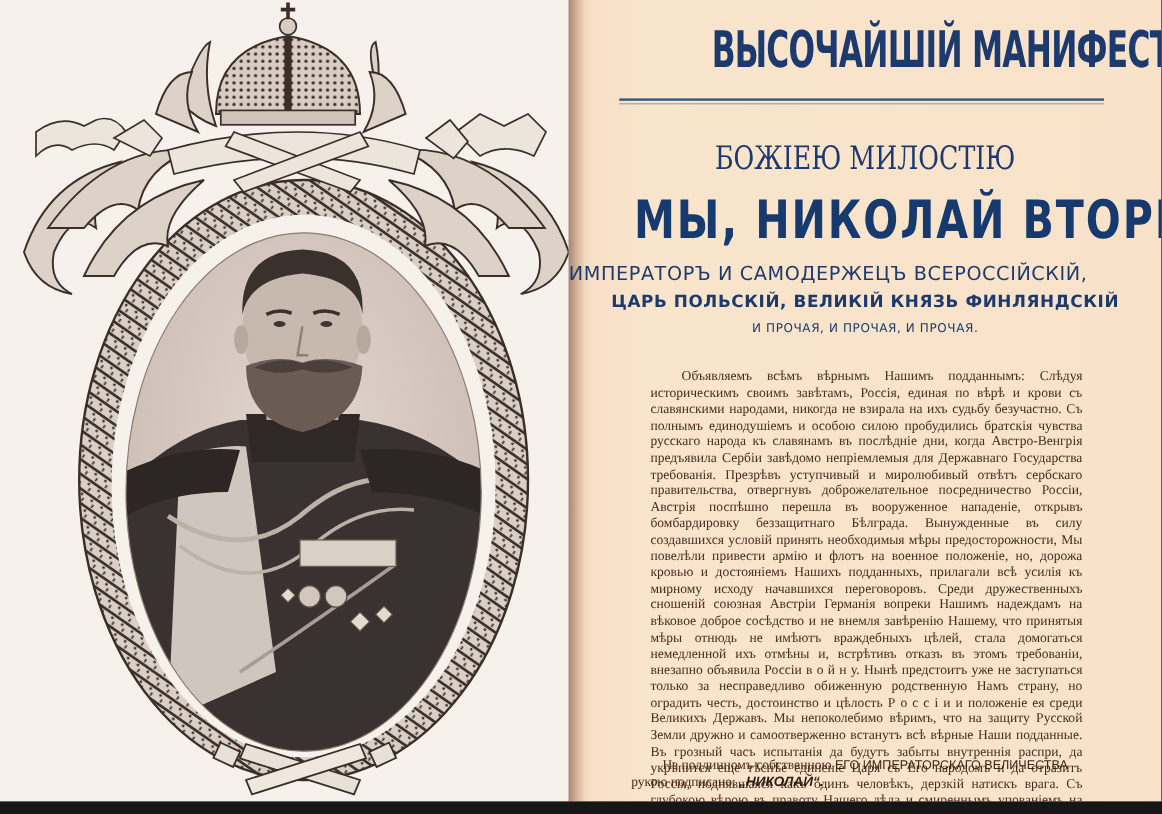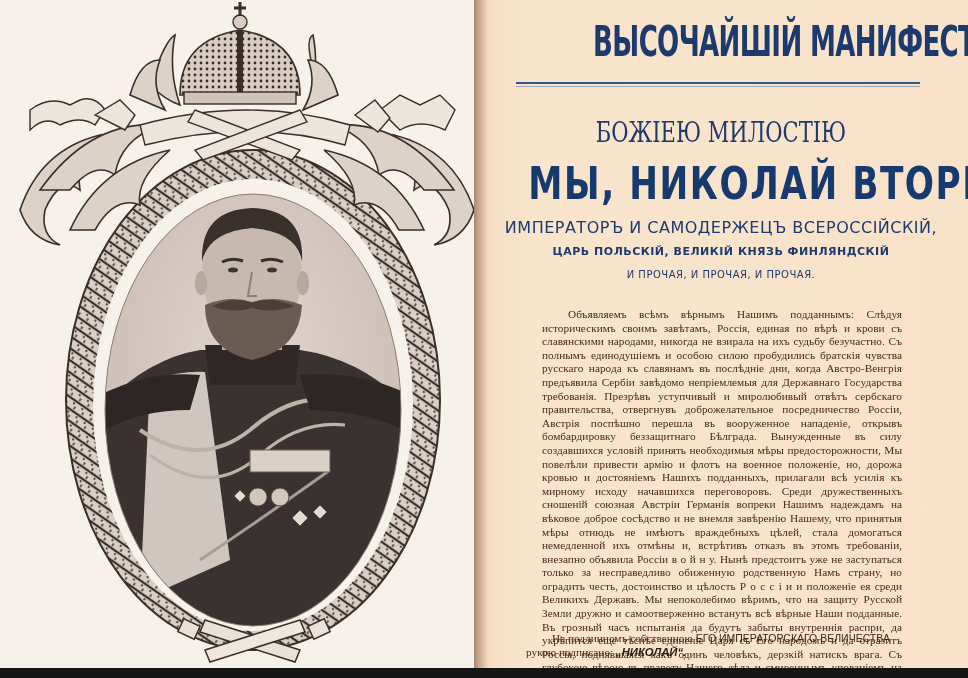--- a/index.html
+++ b/index.html
@@ -49,28 +49,28 @@
     font-size: 27px; letter-spacing: 0px; line-height: 30px;
     transform: scaleX(0.78); transform-origin: center;
   }
   .name {
     position: absolute; left: 0; top: 160px; width: 494px; text-align: center;
     color: #173a6e; font-family: "DejaVu Sans", sans-serif; font-weight: bold;
     font-size: 44px; letter-spacing: 2px; line-height: 48px;
     transform: scaleX(0.78); transform-origin: center; white-space: nowrap;
   }
   .emperor {
-    position: absolute; left: 0; top: 218px; width: 494px; text-align: center;
+    position: absolute; left: 0; top: 218px; width: 494px; 
     color: #1c3a6e; font-family: "DejaVu Sans", sans-serif;
     font-size: 16px; letter-spacing: 0.5px; line-height: 20px; white-space: nowrap;
   }
   .tsar {
     position: absolute; left: 0; top: 245px; width: 494px; text-align: center;
     color: #1c3a6e; font-family: "DejaVu Sans", sans-serif; font-weight: bold;
-    font-size: 11px; letter-spacing: 0.5px; line-height: 14px; white-space: nowrap;
+    font-size: 14px; letter-spacing: 0.5px; line-height: 14px; white-space: nowrap;
   }
   .etc {
     position: absolute; left: 0; top: 268px; width: 494px; text-align: center;
     color: #1c3a6e; font-family: "DejaVu Sans", sans-serif; font-weight: normal;
     font-size: 10px; letter-spacing: 0.5px; line-height: 14px; white-space: nowrap;
   }
   .body-text {
     position: absolute; left: 52px; top: 292px; width: 392px;
     color: #4a2a1e; font-family: "Liberation Serif", serif;
     font-size: 11.3px; line-height: 13.6px; text-align: justify;

